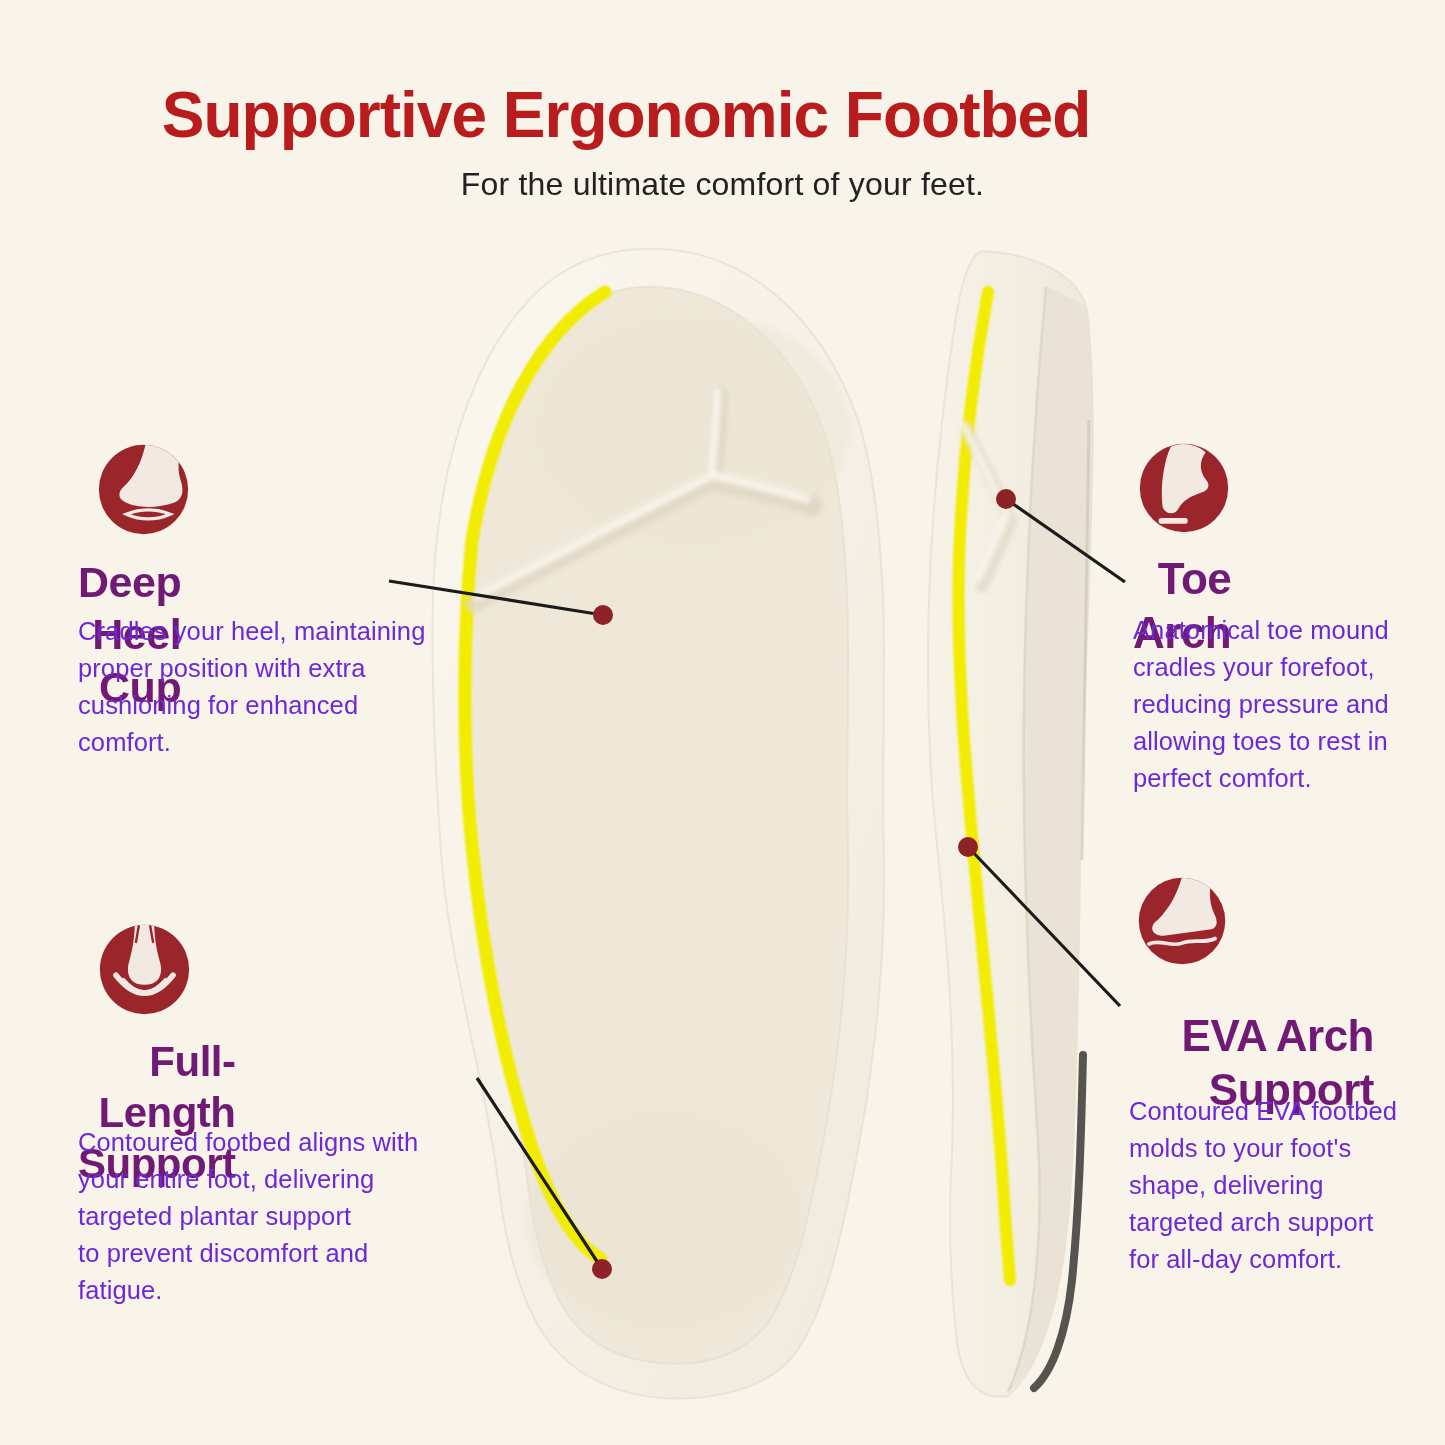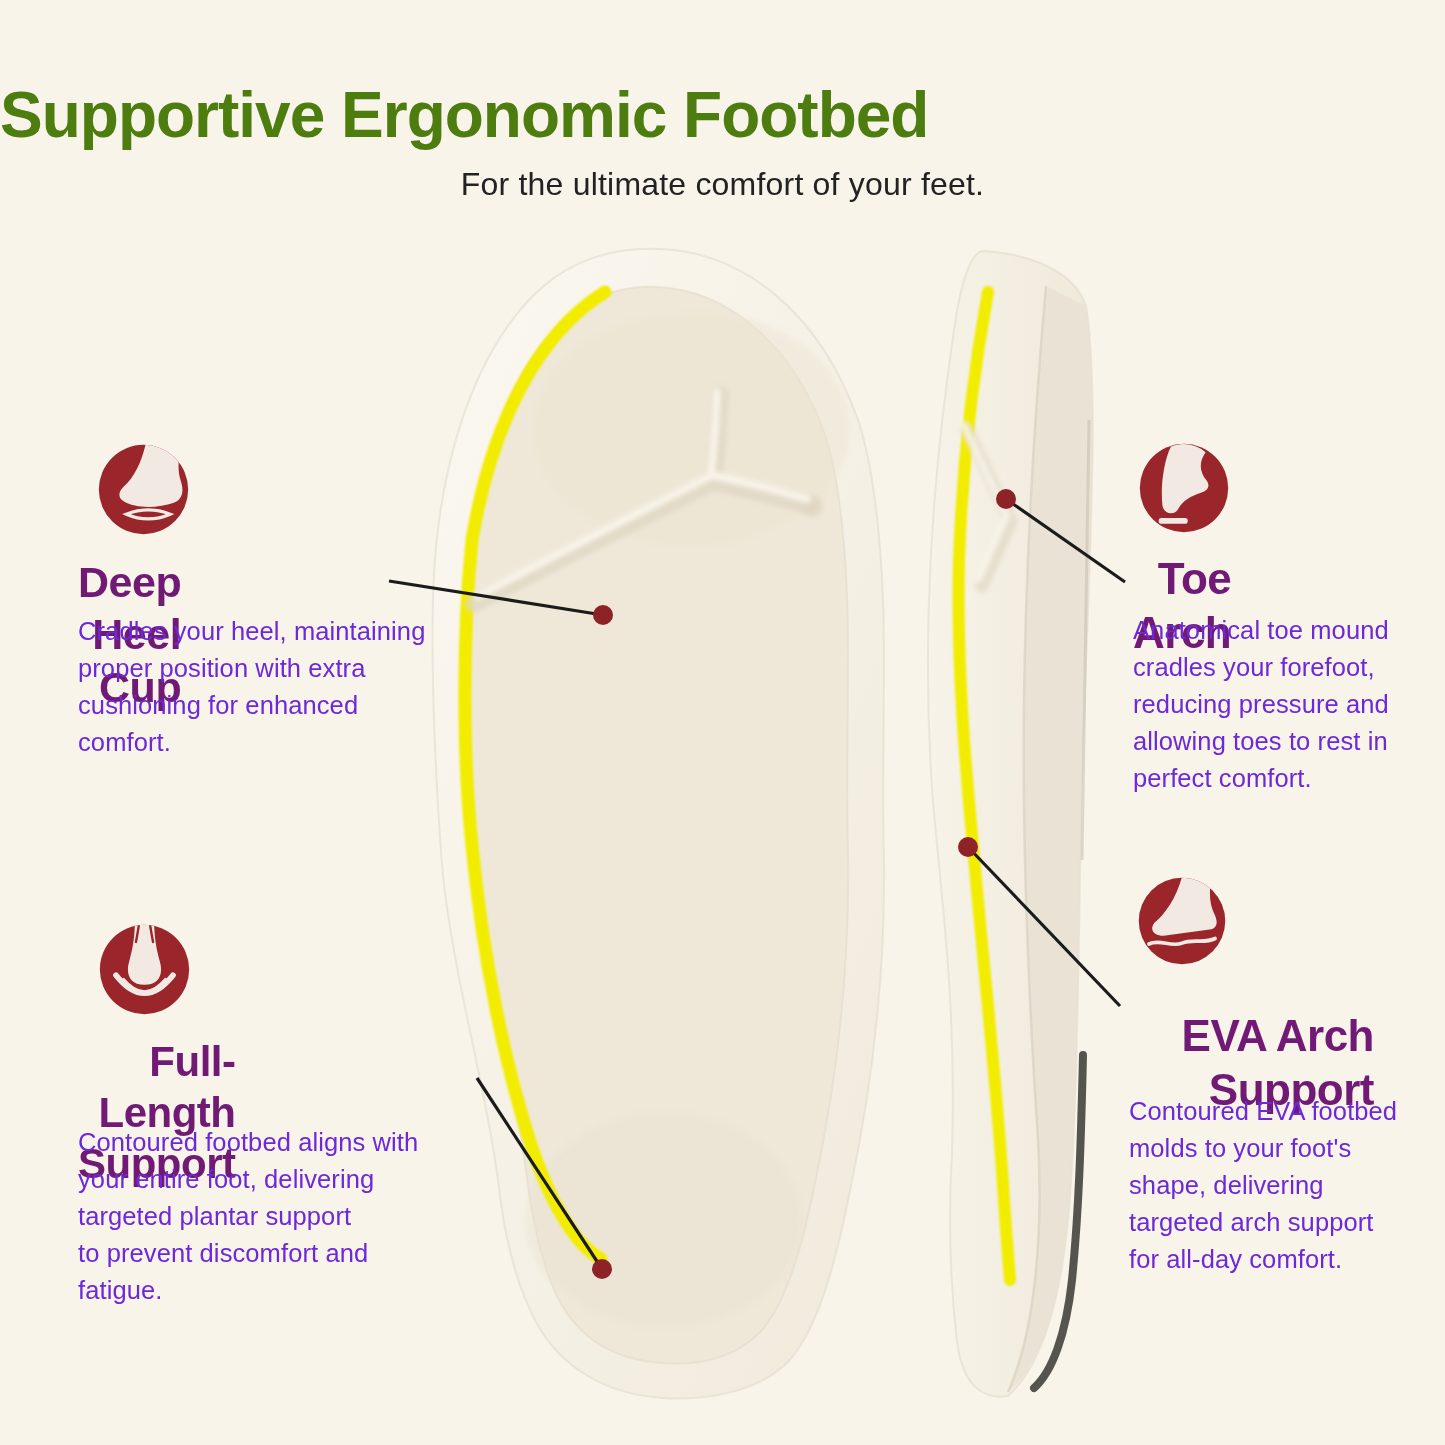--- a/index.html
+++ b/index.html
@@ -3,22 +3,22 @@
 <meta charset="utf-8">
 <style>
   html,body{margin:0;padding:0;background:#F8F4EA;}
   #canvas{
     position:relative;width:1445px;height:1445px;overflow:hidden;
     background:#F8F4EA;font-family:"Liberation Sans",sans-serif;
   }
   .abs{position:absolute;}
   
   .title{
-    left:0;top:78px;width:1252px;
-    font-size:64px;font-weight:bold;letter-spacing:-1px;color:#4d7c0f;
+    left:0;top:78px;width:1252px;text-align:center;
+    font-size:64px;font-weight:bold;letter-spacing:-1px;color:#b91c1c;
   }
   .subtitle{
     left:0;top:166px;width:1445px;text-align:center;
     font-size:32px;font-weight:normal;color:#222222;letter-spacing:0.2px;
   }
   
   .callout{position:absolute;}
   .icon-wrap{position:absolute;}
   .co-title{
     position:absolute;font-weight:bold;color:#701a75;letter-spacing:-0.5px;

